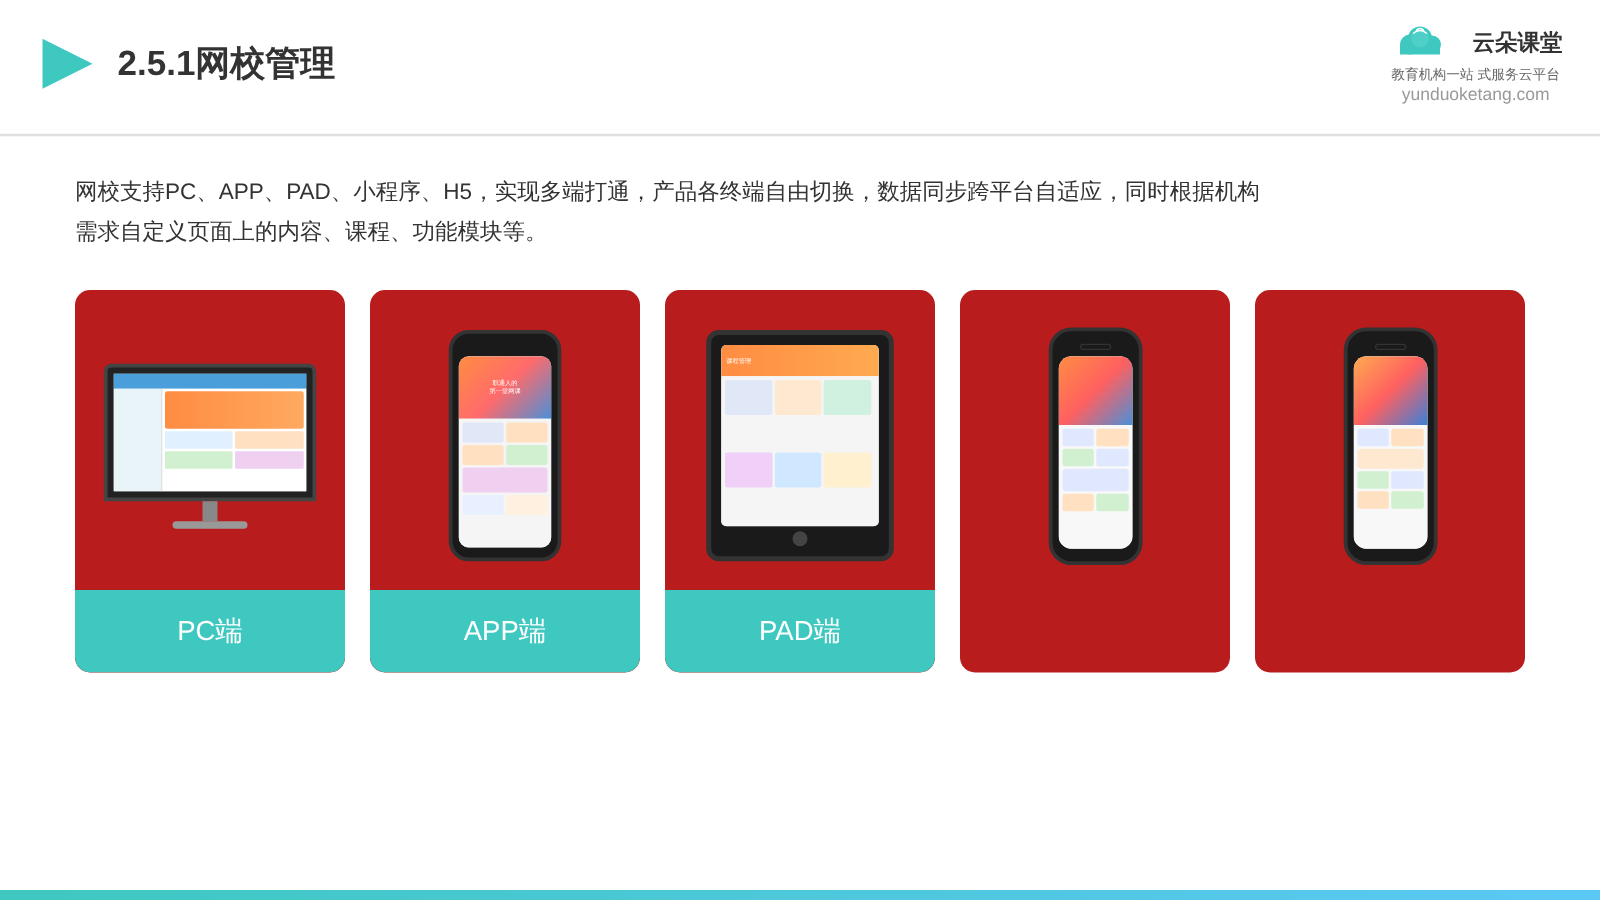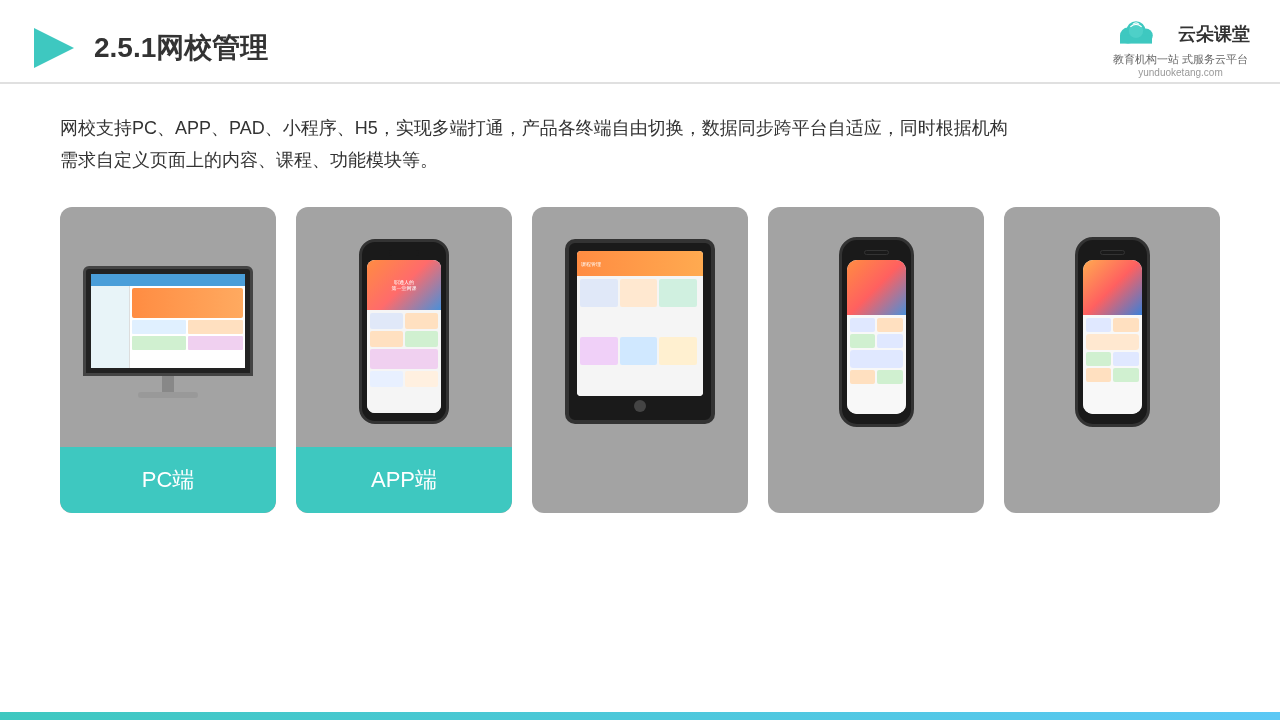--- a/index.html
+++ b/index.html
@@ -10,21 +10,21 @@
       font-family: 'Microsoft YaHei', 'PingFang SC', sans-serif;
       overflow: hidden;
       position: relative;
     }
 
     
     .header {
       display: flex;
       align-items: center;
       justify-content: space-between;
-      padding: 18px 30px 4px 30px;
+      padding: 18px 30px 24px 30px;
       border-bottom: 2px solid #e0e0e0;
     }
     .header-left {
       display: flex;
       align-items: center;
       gap: 16px;
     }
     .play-icon {
       width: 48px;
       height: 48px;
@@ -53,21 +53,21 @@
       font-weight: bold;
       color: #333;
     }
     .logo-sub {
       font-size: 11px;
       color: #666;
       margin-top: 2px;
       text-align: right;
     }
     .logo-url {
-      font-size: 10px;
+      font-size: 14px;
       color: #999;
       text-align: right;
     }
 
     
     .content {
       padding: 28px 60px 20px 60px;
     }
     .description {
       font-size: 18px;
@@ -77,21 +77,21 @@
     }
 
     
     .cards-row {
       display: flex;
       gap: 20px;
       justify-content: center;
       margin-top: 20px;
     }
     .card {
-      background: #a3a3a3;
+      background: #b91c1c;
       border-radius: 12px;
       width: 218px;
       display: flex;
       flex-direction: column;
       align-items: center;
       overflow: hidden;
     }
     .card-image-area {
       width: 100%;
       height: 240px;
@@ -475,20 +475,21 @@
               <div class="tablet-content-card"></div>
               <div class="tablet-content-card"></div>
               <div class="tablet-content-card"></div>
               <div class="tablet-content-card"></div>
               <div class="tablet-content-card"></div>
             </div>
           </div>
           <div class="tablet-home-button"></div>
         </div>
       </div>
+      <div class="card-label">PAD端</div>
     </div>
 
     <div class="card">
       <div class="card-image-area">
         <div class="phone-thin">
           <div class="phone-thin-notch"></div>
           <div class="phone-thin-screen">
             <div class="phone-thin-top" style="background: linear-gradient(135deg, #ff8c42 0%, #ff6060 50%, #4a90d9 100%);"></div>
             <div class="phone-thin-body">
               <div class="phone-thin-row">

